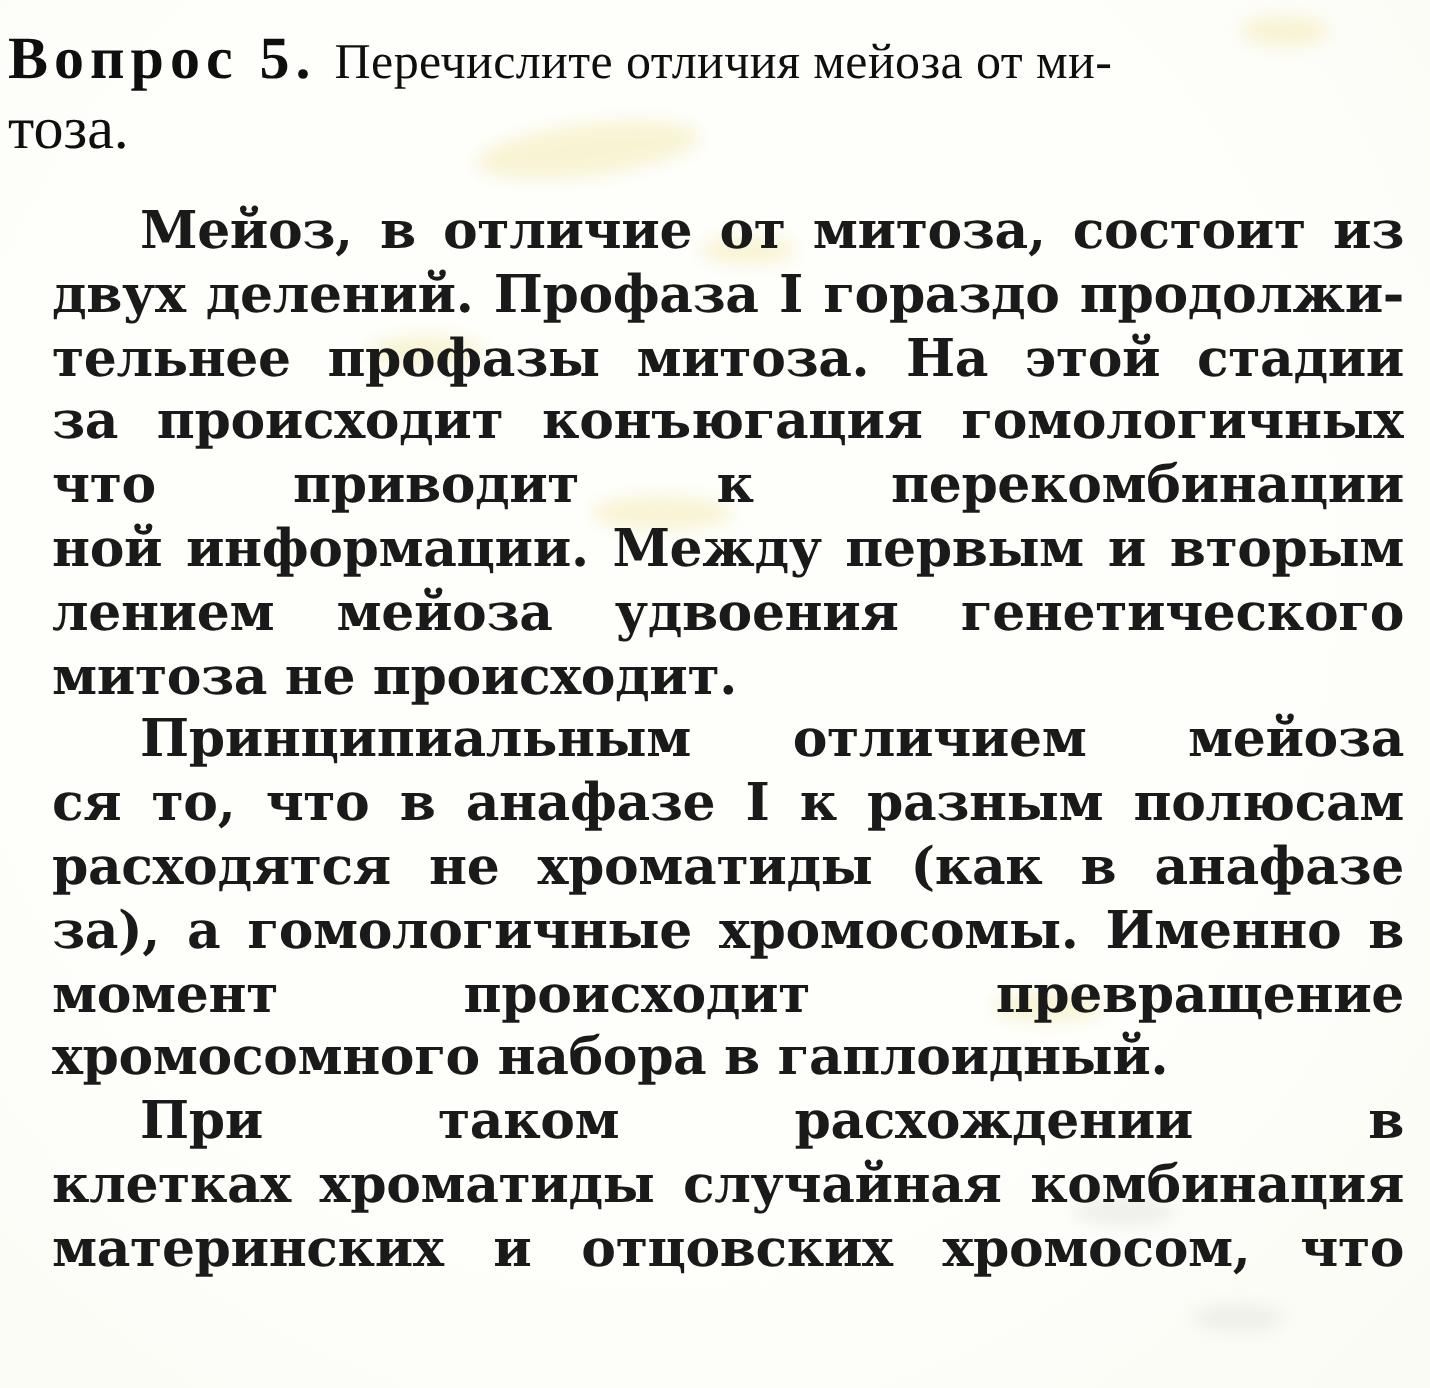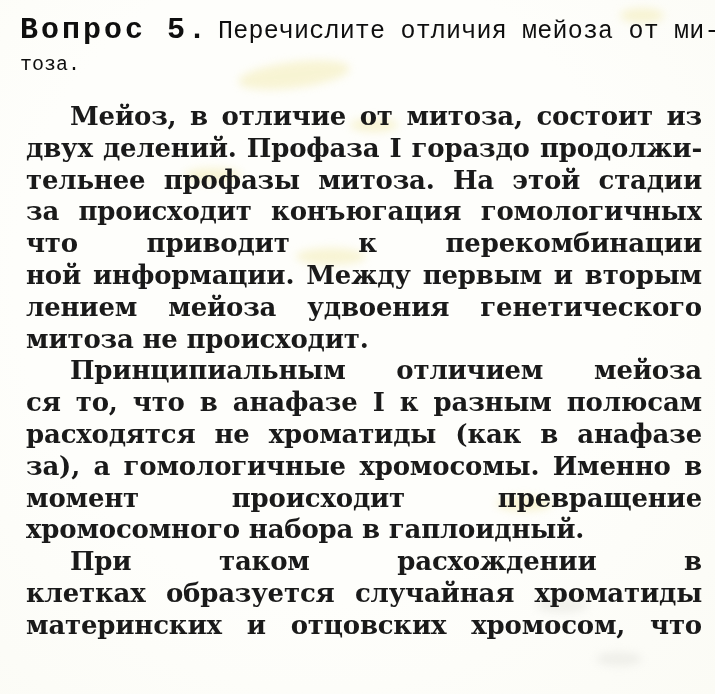--- a/index.html
+++ b/index.html
@@ -30,43 +30,43 @@
   .s3 { left: 184px; top: 168px; width: 58px;  height: 15px; }
   .s4 { left: 350px; top: 118px; width: 48px;  height: 14px; }
   .s5 { left: 296px; top: 248px; width: 70px;  height: 17px; }
   .s6 { left: 496px; top: 496px; width: 56px;  height: 15px; }
   .s7 { left: 536px; top: 598px; width: 52px;  height: 15px; }
   .s8 { left: 596px; top: 652px; width: 46px;  height: 14px; }
 
   
   .q-header {
     position: absolute;
-    left: 20px;
+    left: 4px;
     top: 12px;
     width: 684px;
-    font-family: Liberation Mono, monospace;
+    font-family: Liberation Serif, serif;
     color: #0f0f0f;
   }
   .q-line1 {
     white-space: nowrap;
     line-height: 36px;
     height: 36px;
   }
   .q-label {
     font-weight: bold;
     font-size: 30px;
     letter-spacing: 3px;
   }
   .q-text {
     font-size: 25px;
     margin-left: 9px;
     letter-spacing: .2px;
   }
   .q-line2 {
-    font-size: 20px;
+    font-size: 30px;
     line-height: 34px;
     height: 34px;
   }
 
   
   .body-text {
     position: absolute;
     left: 26px;
     top: 101px;
     width: 676px;
@@ -123,18 +123,18 @@
       <div class="ln indent">Принципиальным отличием мейоза являет-</div>
       <div class="ln">ся то, что в анафазе I к разным полюсам клетки</div>
       <div class="ln">расходятся не хроматиды (как в анафазе мито-</div>
       <div class="ln">за), а гомологичные хромосомы. Именно в этот</div>
       <div class="ln">момент происходит превращение диплоидного</div>
       <div class="ln endline">хромосомного набора в гаплоидный.</div>
     </div>
 
     <div class="para">
       <div class="ln indent">При таком расхождении в формирующихся</div>
-      <div class="ln">клетках образуется случайная хроматиды</div>
+      <div class="ln">клетках хроматиды случайная комбинация</div>
       <div class="ln">материнских и отцовских хромосом, что опре-</div>
     </div>
 
   </main>
 </div>
 
 </body></html>

